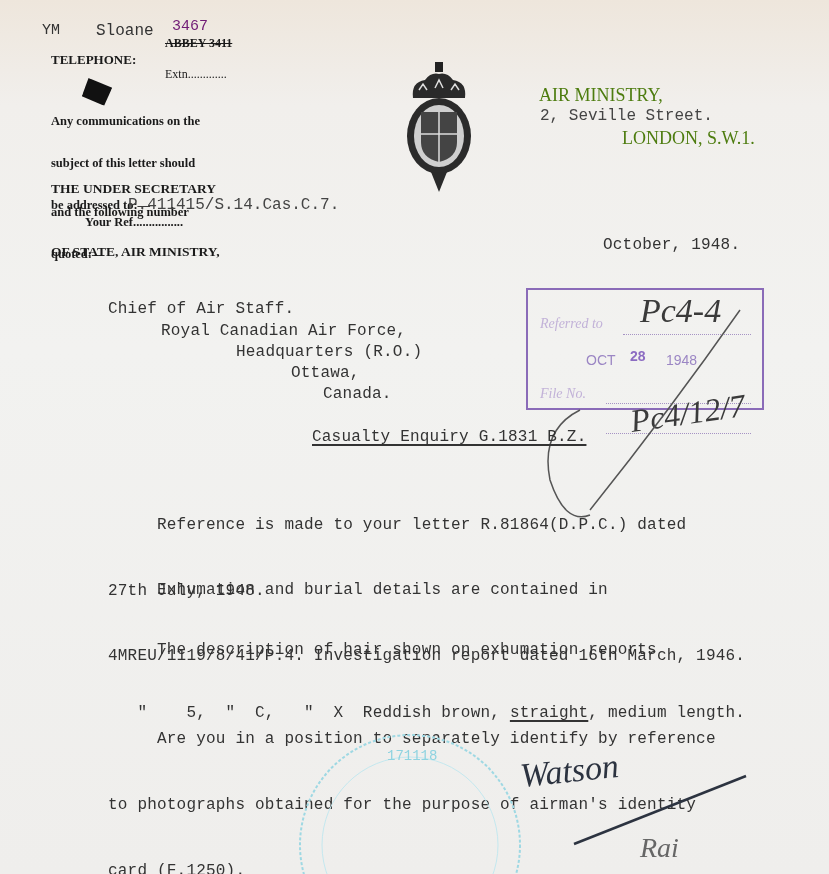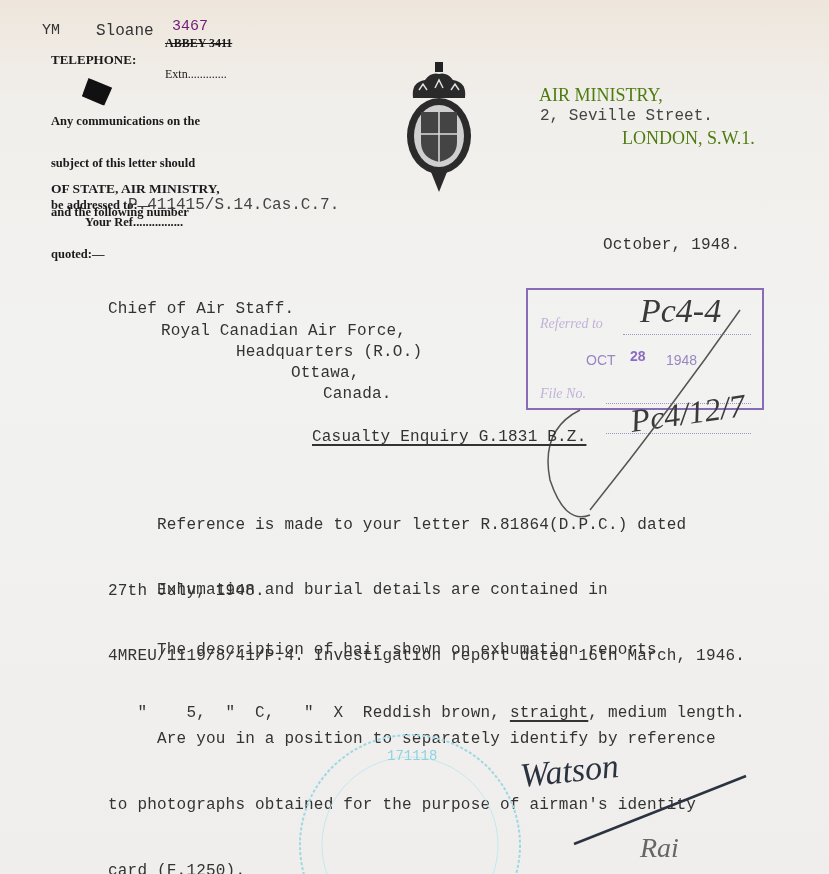--- a/index.html
+++ b/index.html
@@ -35,20 +35,21 @@
 <div class="abs small-bold" style="left:51px;top:52px;font-size:13px;">TELEPHONE:</div>
 <div class="abs small-bold" style="left:165px;top:67px;font-size:12px;font-weight:normal;">Extn.............</div>
 
 <div class="blot"></div>
 <div class="abs small-bold" style="left:51px;top:86px;font-size:12.5px;line-height:14px;">
   <div>Any communications on the</div>
   <div>subject of this letter should</div>
   <div>be addressed to:—</div>
 </div>
 <div class="abs small-bold" style="left:51px;top:136px;font-size:13.5px;line-height:21px;">
+  <div>THE UNDER SECRETARY</div>
   <div>OF STATE, AIR MINISTRY,</div>
 </div>
 <div class="abs small-bold" style="left:51px;top:177px;font-size:12.5px;line-height:14px;">
   <div>and the following number</div>
   <div>quoted:—</div>
 </div>
 <div class="abs mono" style="left:128px;top:196px;font-size:16px;color:#444;">P.411415/S.14.Cas.C.7.</div>
 <div class="abs small-bold" style="left:85px;top:215px;font-size:12.5px;">Your Ref................</div>
 
 <div class="abs" style="left:380px;top:42px;width:80px;height:135px;">

